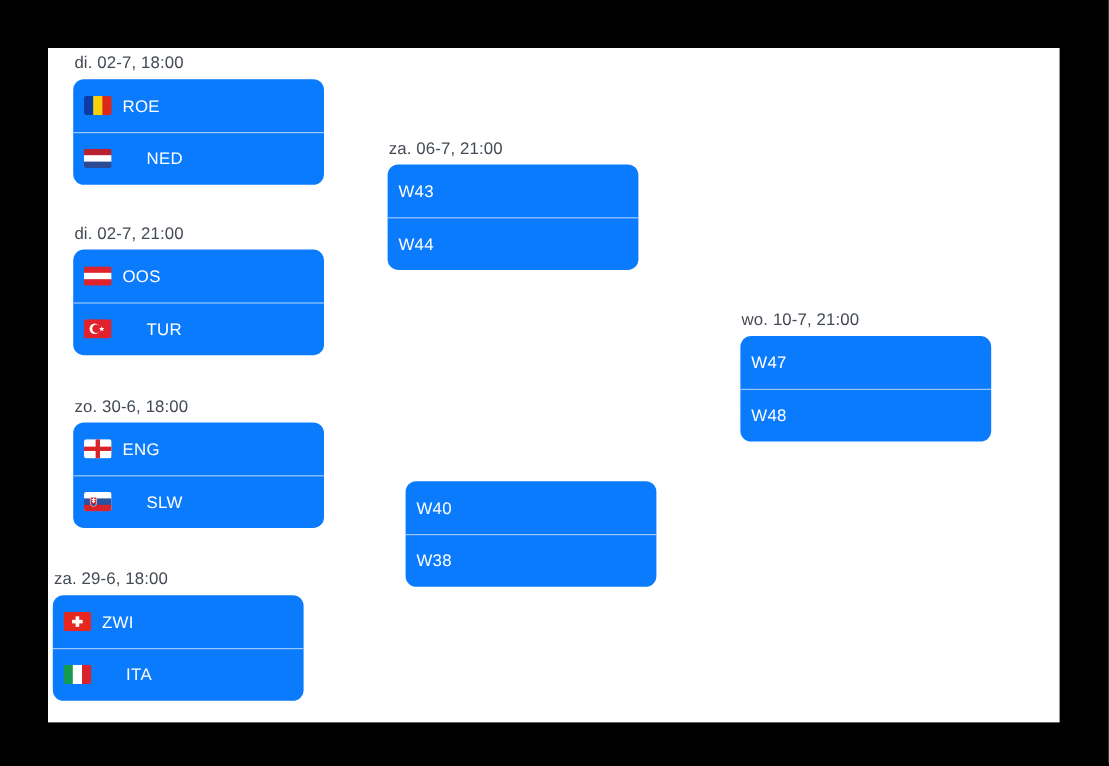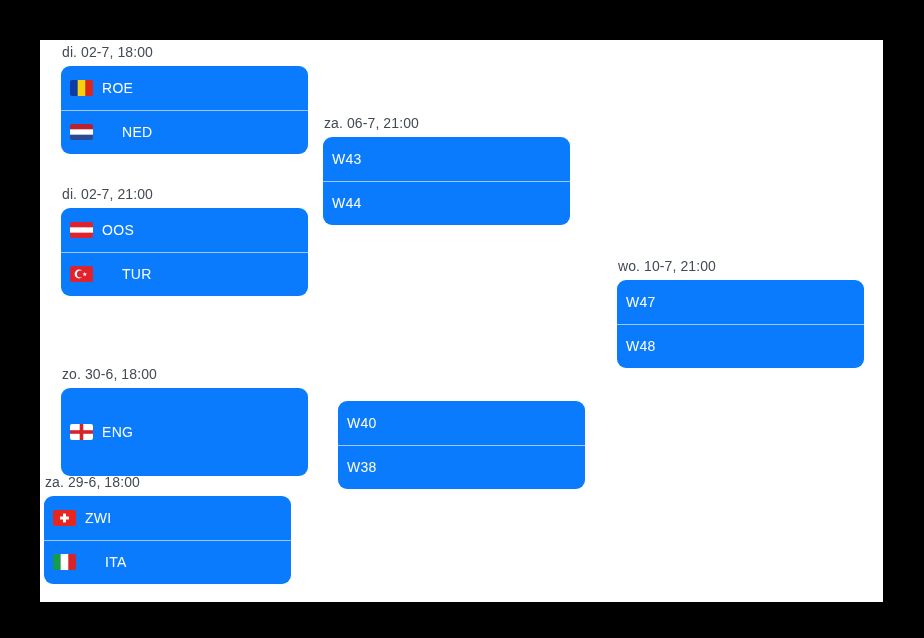--- a/index.html
+++ b/index.html
@@ -6,21 +6,21 @@
   body{
     width:924px;height:638px;position:relative;overflow:hidden;
     background:var(--bg,#000);
     font-family:"Liberation Sans",sans-serif;
   }
   .panel{
     position:absolute;left:40px;top:40px;width:843px;height:562px;
     background:var(--panel,#fff);
   }
   .match{
-    position:absolute;width:247px;
+    position:absolute;width:209px;
   }
   .match-label{
     font-size:14px;line-height:15px;margin:0 0 6px 1px;
     color:var(--label,#434a54);letter-spacing:.1px;
   }
   .match-card{
     height:88px;border-radius:9px;overflow:hidden;
     background:var(--card,#0a7bfc);
     display:flex;flex-direction:column;
   }
@@ -112,38 +112,58 @@
       <circle cx="9" cy="8" r="4.4" fill="#ffffff"></circle>
       <circle cx="10.4" cy="8" r="3.5" fill="#e0222c"></circle>
       <polygon points="14.7,5.9 15.4,7.4 17,7.5 15.8,8.5 16.2,10.1 14.8,9.2 13.4,10.1 13.8,8.5 12.6,7.5 14.2,7.4" fill="#ffffff"></polygon>
               </g>
             </svg></span>
         <span class="team-code">TUR</span>
       </div>
     </div>
   </div>
 
-  <div class="match" style="left:21px;top:291px;margin-top:36px;">
+  <div class="match" style="left:21px;top:291px;">
     <div class="match-label">zo. 30-6, 18:00</div>
     <div class="match-card">
       <div class="team-row">
         <span class="flag"><svg width="23" height="16" viewBox="0 0 23 16" xmlns="http://www.w3.org/2000/svg">
     <defs>
                 <clipPath id="fc4">
                   <rect width="23" height="16" rx="2"></rect>
                 </clipPath>
               </defs>
     <g clip-path="url(#fc4)">
                 <rect width="23" height="16" fill="#ffffff"></rect>
       <rect x="9.7" width="3.6" height="16" fill="#d8232a"></rect>
       <rect y="6.2" width="23" height="3.6" fill="#d8232a"></rect>
               </g>
             </svg></span>
         <span class="team-code">ENG</span>
       </div>
+      <div class="team-row second">
+        <span class="flag"><svg width="23" height="16" viewBox="0 0 23 16" xmlns="http://www.w3.org/2000/svg">
+    <defs>
+                <clipPath id="fc5">
+                  <rect width="23" height="16" rx="2"></rect>
+                </clipPath>
+              </defs>
+    <g clip-path="url(#fc5)">
+                <rect width="23" height="16" fill="#ffffff"></rect>
+      <rect y="5.333333333333333" width="23" height="5.833333333333333" fill="#2a52a0"></rect>
+      <rect y="10.666666666666666" width="23" height="5.833333333333333" fill="#d8232a"></rect>
+      <path d="M5.3 4.3 h5.2 v4.6 a2.6 3.1 0 0 1 -2.6 3.1 a2.6 3.1 0 0 1 -2.6 -3.1 z" fill="#d8232a" stroke="#ffffff" stroke-width="0.5"></path>
+      <rect x="7.45" y="5" width="1" height="4.2" fill="#ffffff"></rect>
+      <rect x="6.2" y="5.9" width="3.5" height="0.9" fill="#ffffff"></rect>
+      <rect x="6.6" y="7.5" width="2.7" height="0.9" fill="#ffffff"></rect>
+      <ellipse cx="7.9" cy="10.6" rx="1.6" ry="1.1" fill="#2a52a0"></ellipse>
+              </g>
+            </svg></span>
+        <span class="team-code">SLW</span>
+      </div>
     </div>
   </div>
 
   <div class="match" style="left:4px;top:435px;">
     <div class="match-label">za. 29-6, 18:00</div>
     <div class="match-card">
       <div class="team-row">
         <span class="flag"><svg width="23" height="16" viewBox="0 0 23 16" xmlns="http://www.w3.org/2000/svg">
     <defs>
                 <clipPath id="fc6">

